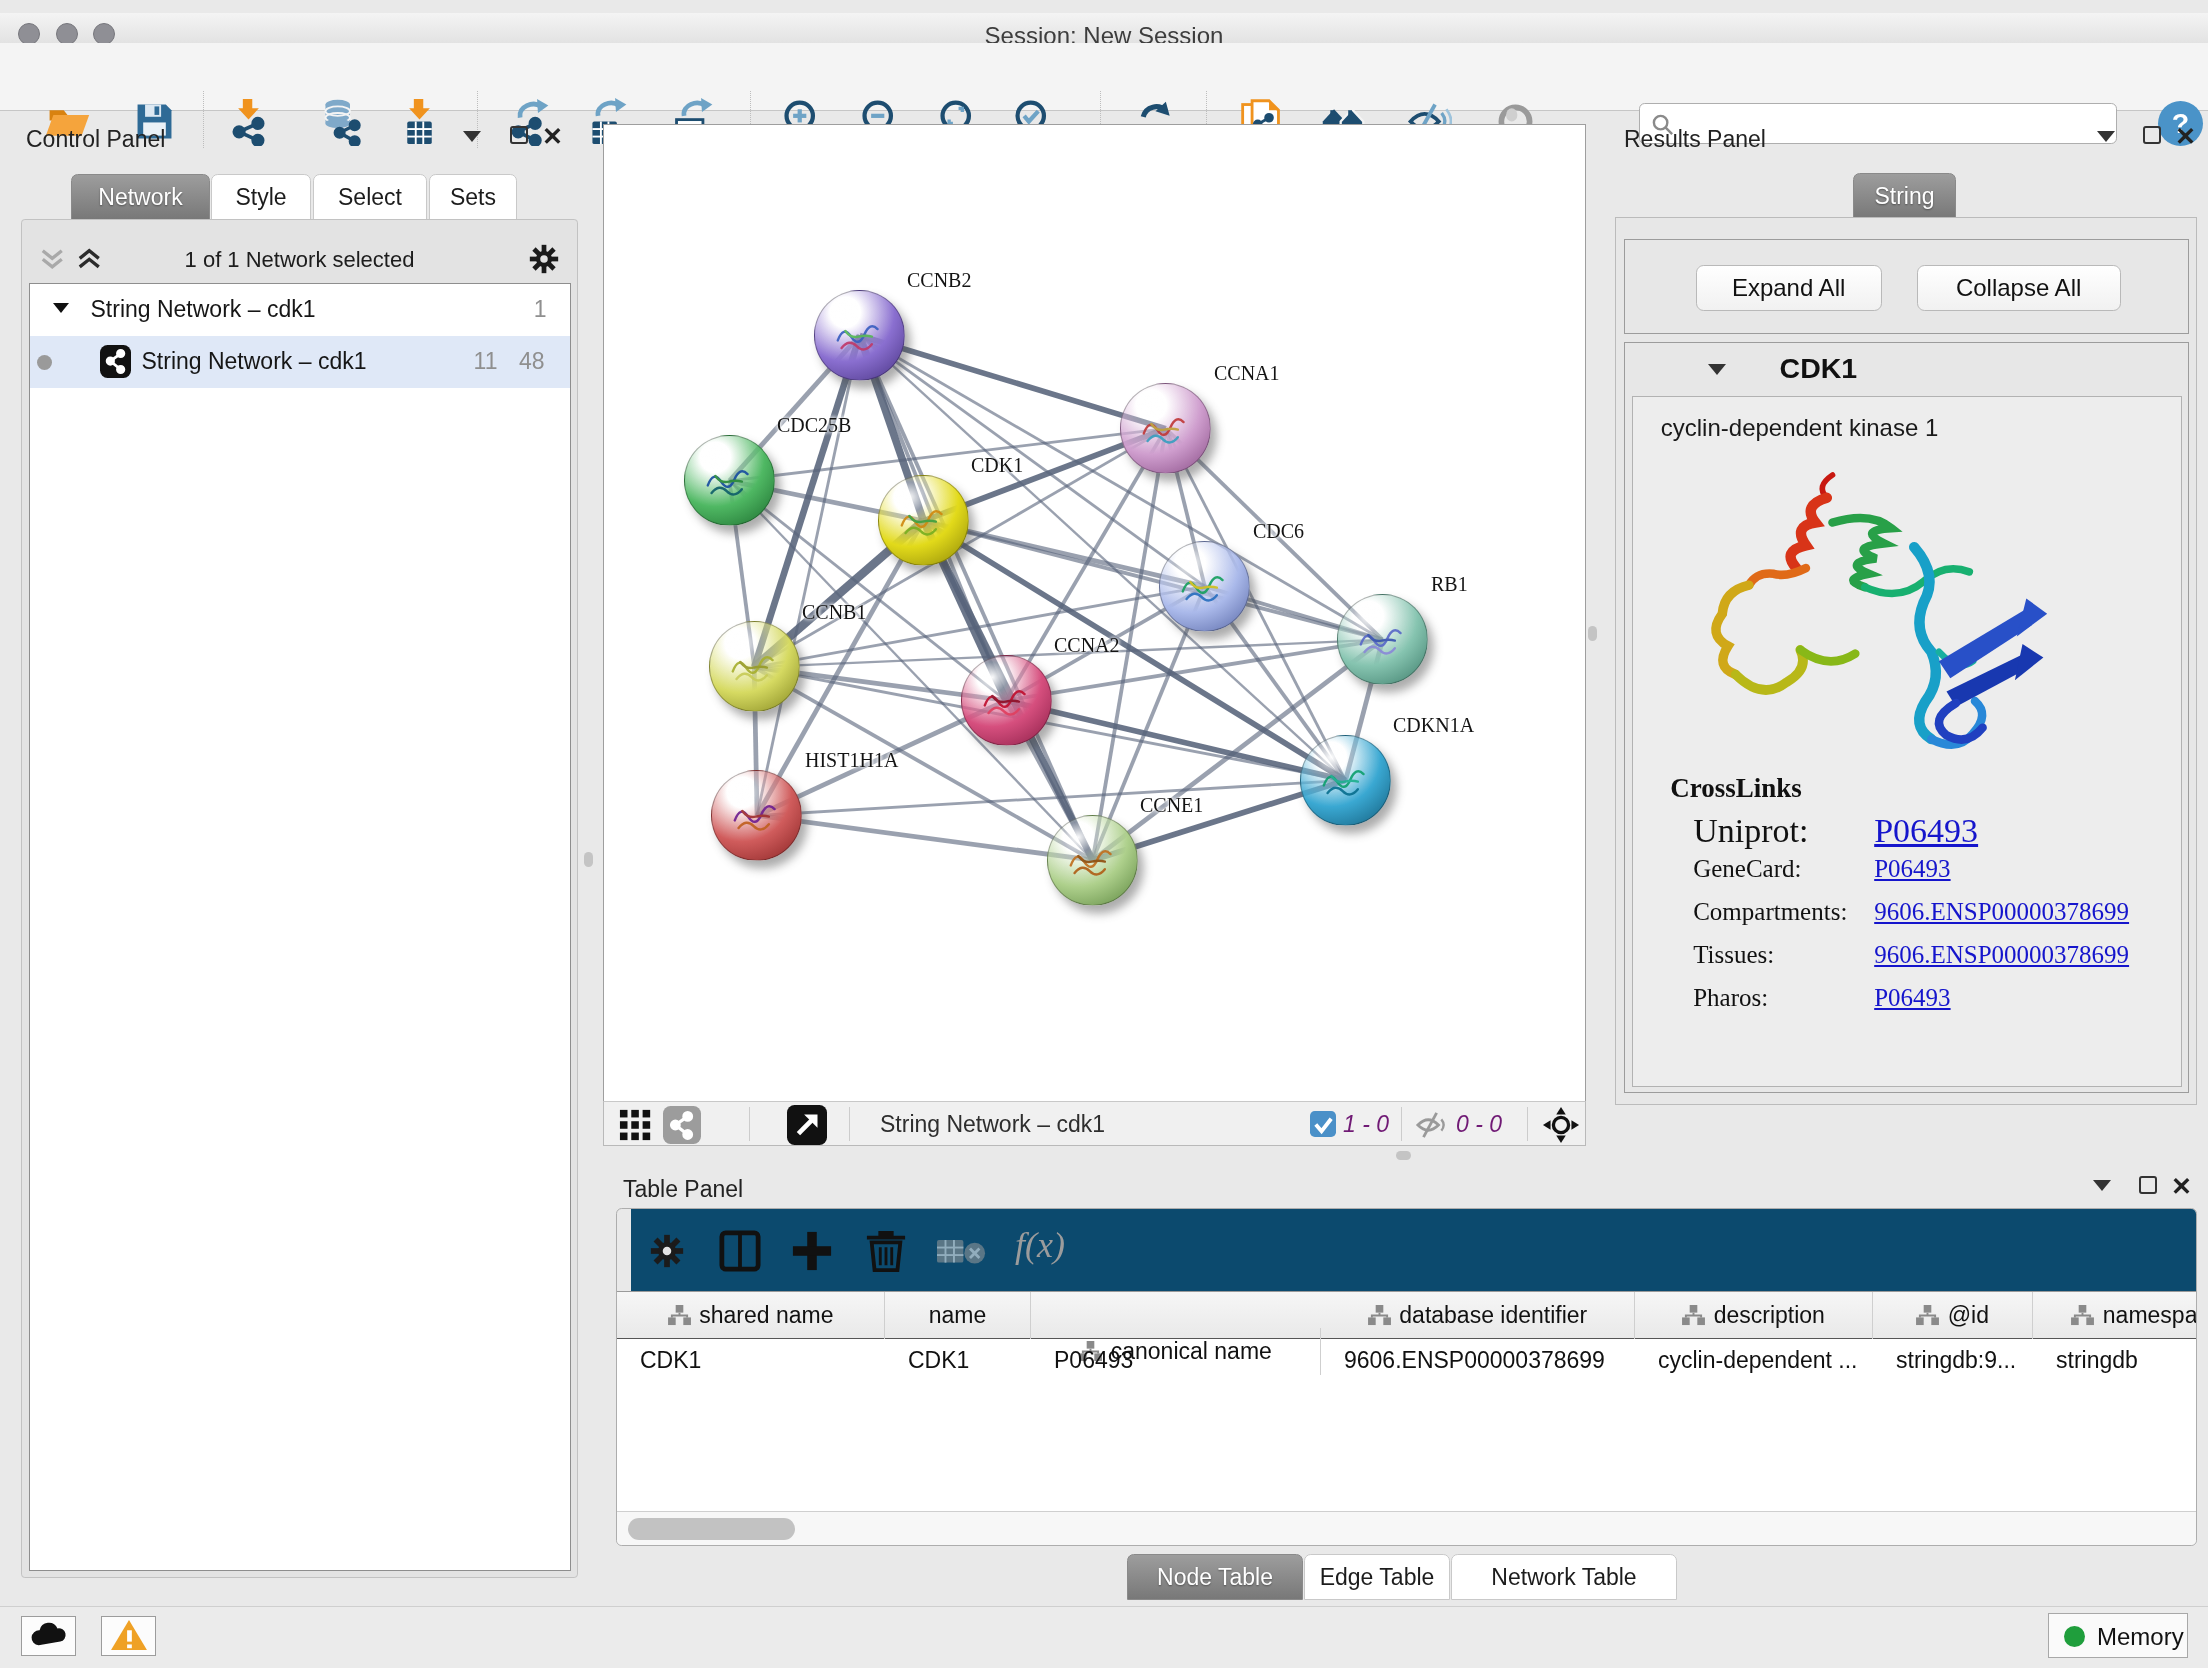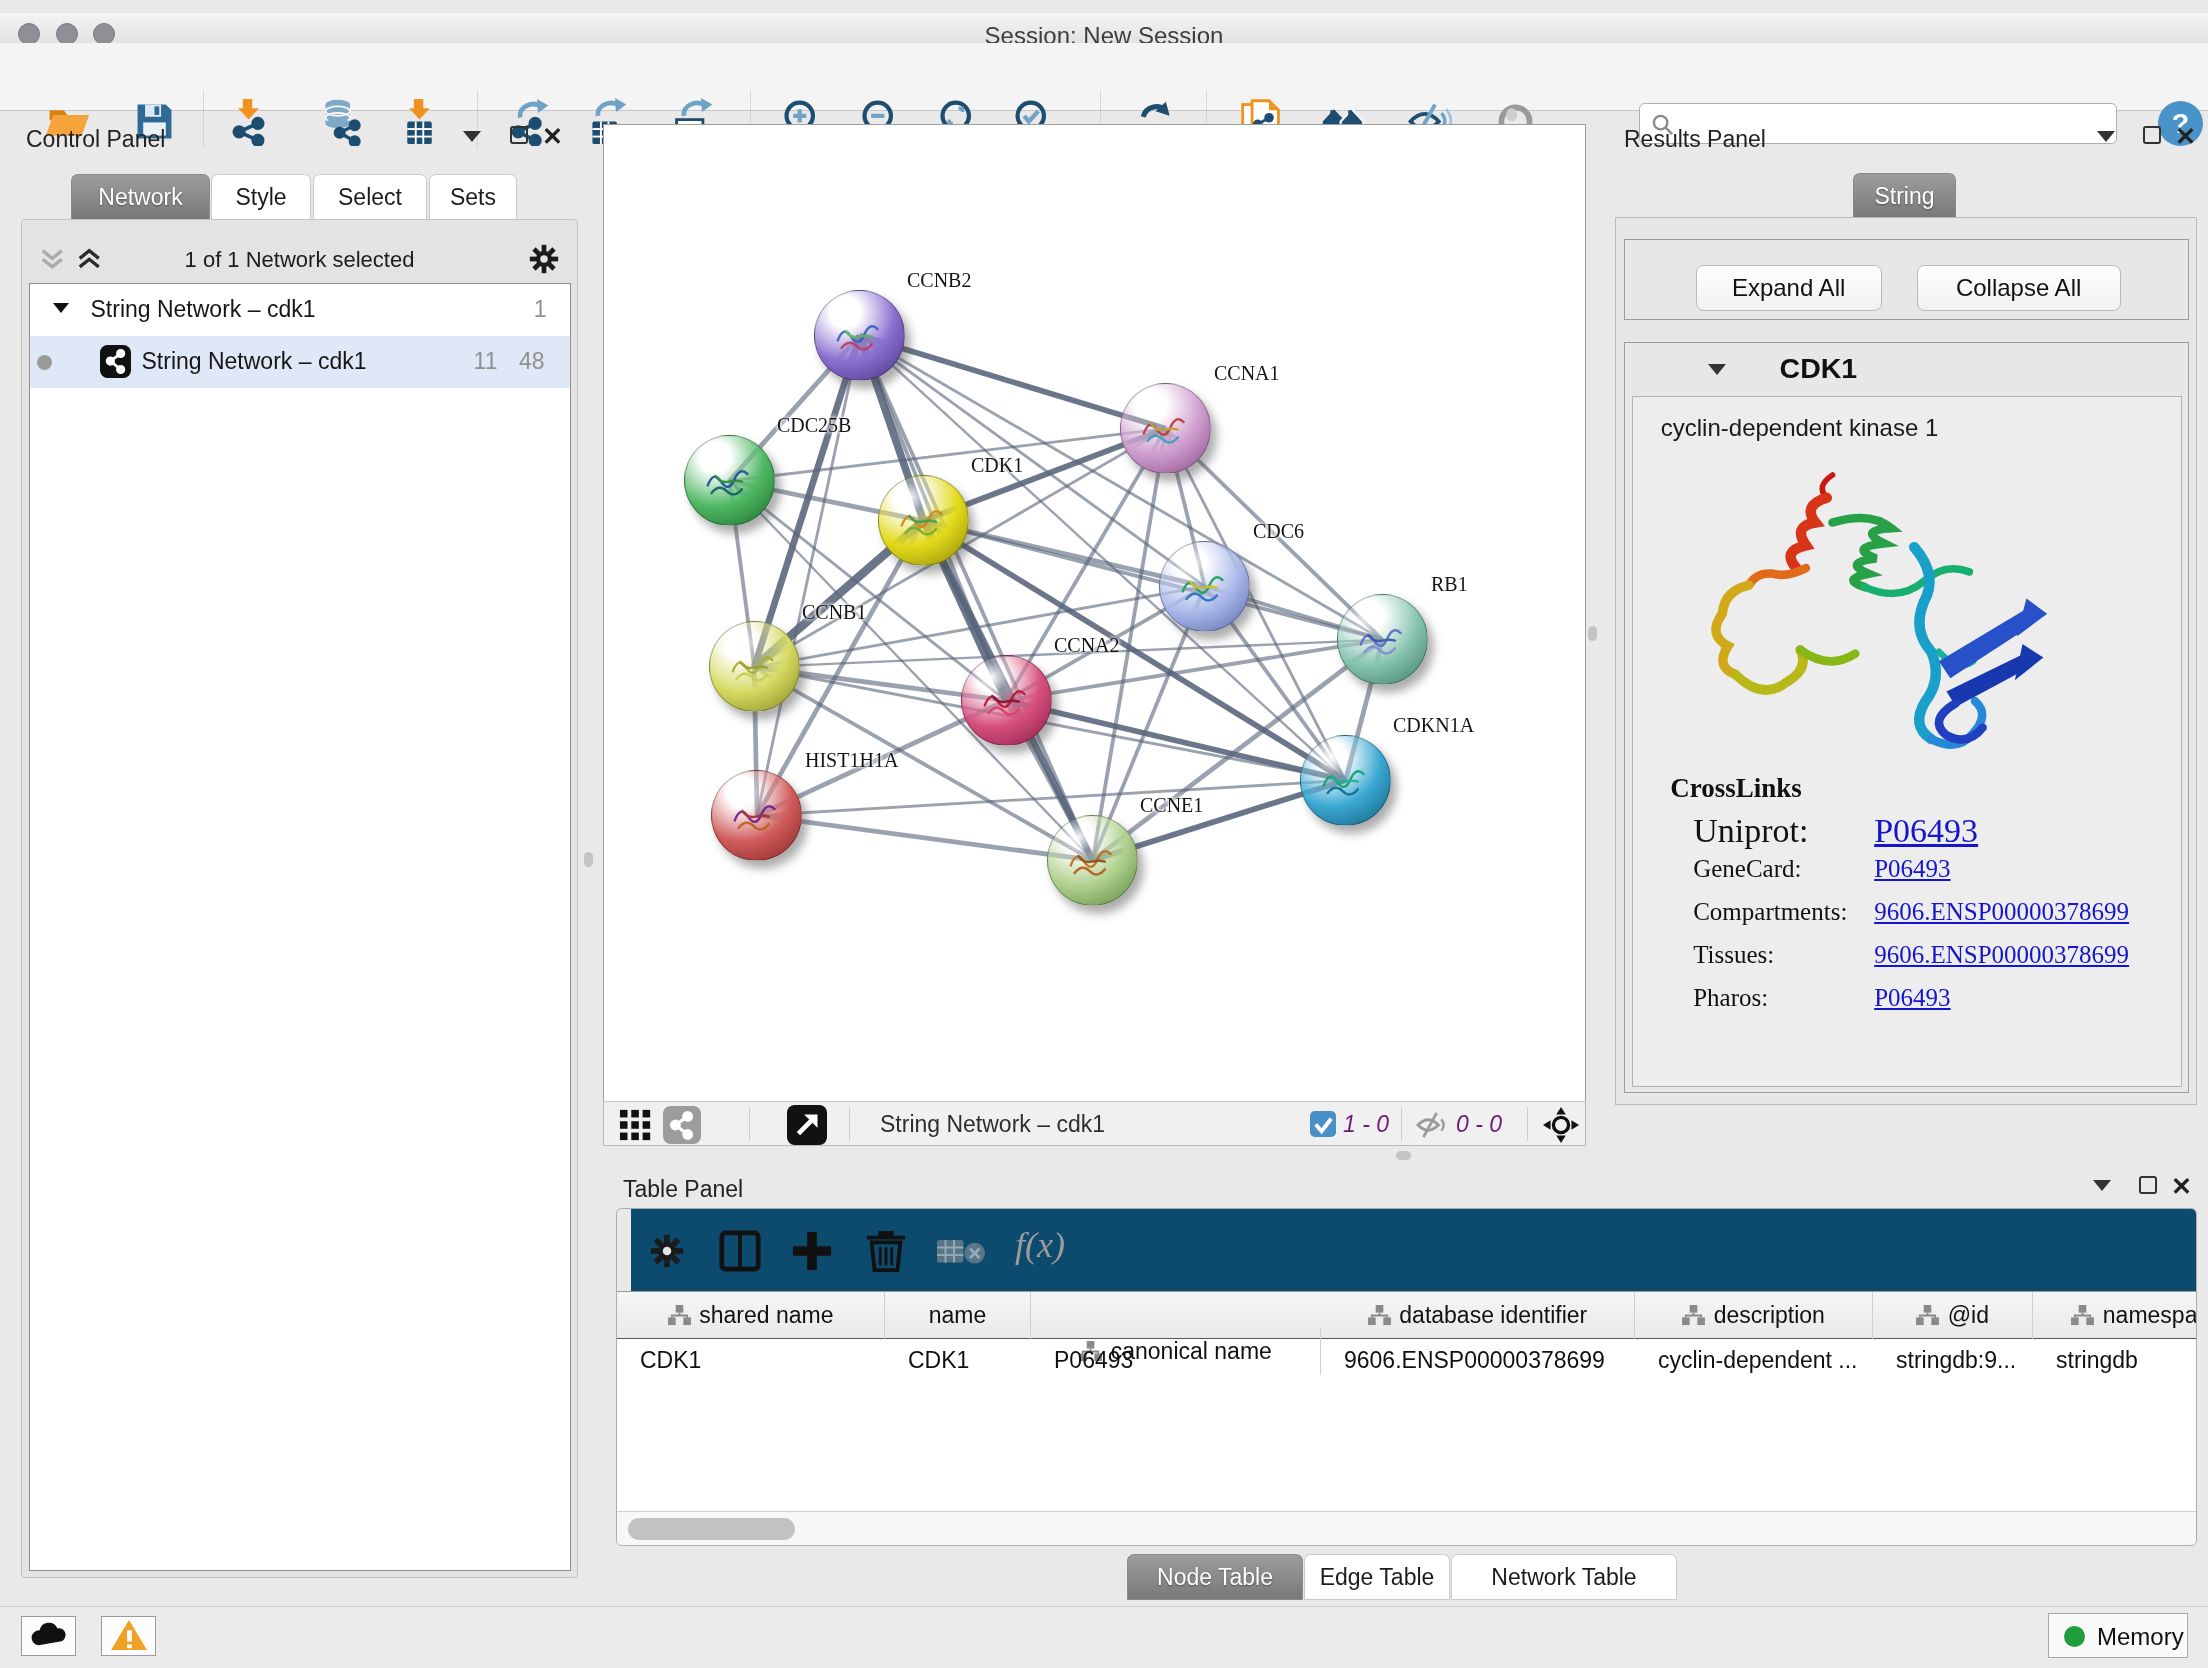--- a/index.html
+++ b/index.html
@@ -62,21 +62,21 @@
   .nb-sep { position:absolute; top:4.8px; height:34px; border-left:1px solid #cccccc; }
   .nb-text { position:absolute; top:8.6px; font-size:23px; color:#2e2e2e; white-space:nowrap; }
   .nb-gray { color:#701a75;font-style:italic; }
   .blackchip { background:#111; border-radius:7.6px; }
 
   .split-dot { position:absolute; background:#c4c4c4; border-radius:5.7px; }
 
   
   .rp-box { position:absolute; left:1615px; top:217px; width:582px; height:888px;
     background:#e7e7e7; border:1px solid #bbb; }
-  .rp-btnrow { position:absolute; left:7.6px; top:21px; width:565px; height:81px;
+  .rp-btnrow { position:absolute; left:7.6px; top:21px; width:565px; height:95px;
     border:1px solid #9c9c9c; background:#e7e7e7; }
   .btn { position:absolute; background:linear-gradient(#ffffff,#f1f1f1); border:1px solid #b9b9b9;
     border-radius:7.6px; font-size:24px; color:#111; text-align:center; }
   .rp-entry { position:absolute; left:7.6px; top:124px; width:565px; height:751px;
     border:1px solid #9c9c9c; background:#e7e7e7; }
   .rp-desc-box { position:absolute; left:7.6px; top:53px; width:550px; height:691px;
     border:1px solid #b2b2b2; background:#ededed; }
   .serif { font-family:"Liberation Serif", serif; }
   .xlink { color:#1515cc; text-decoration:underline; }
 

